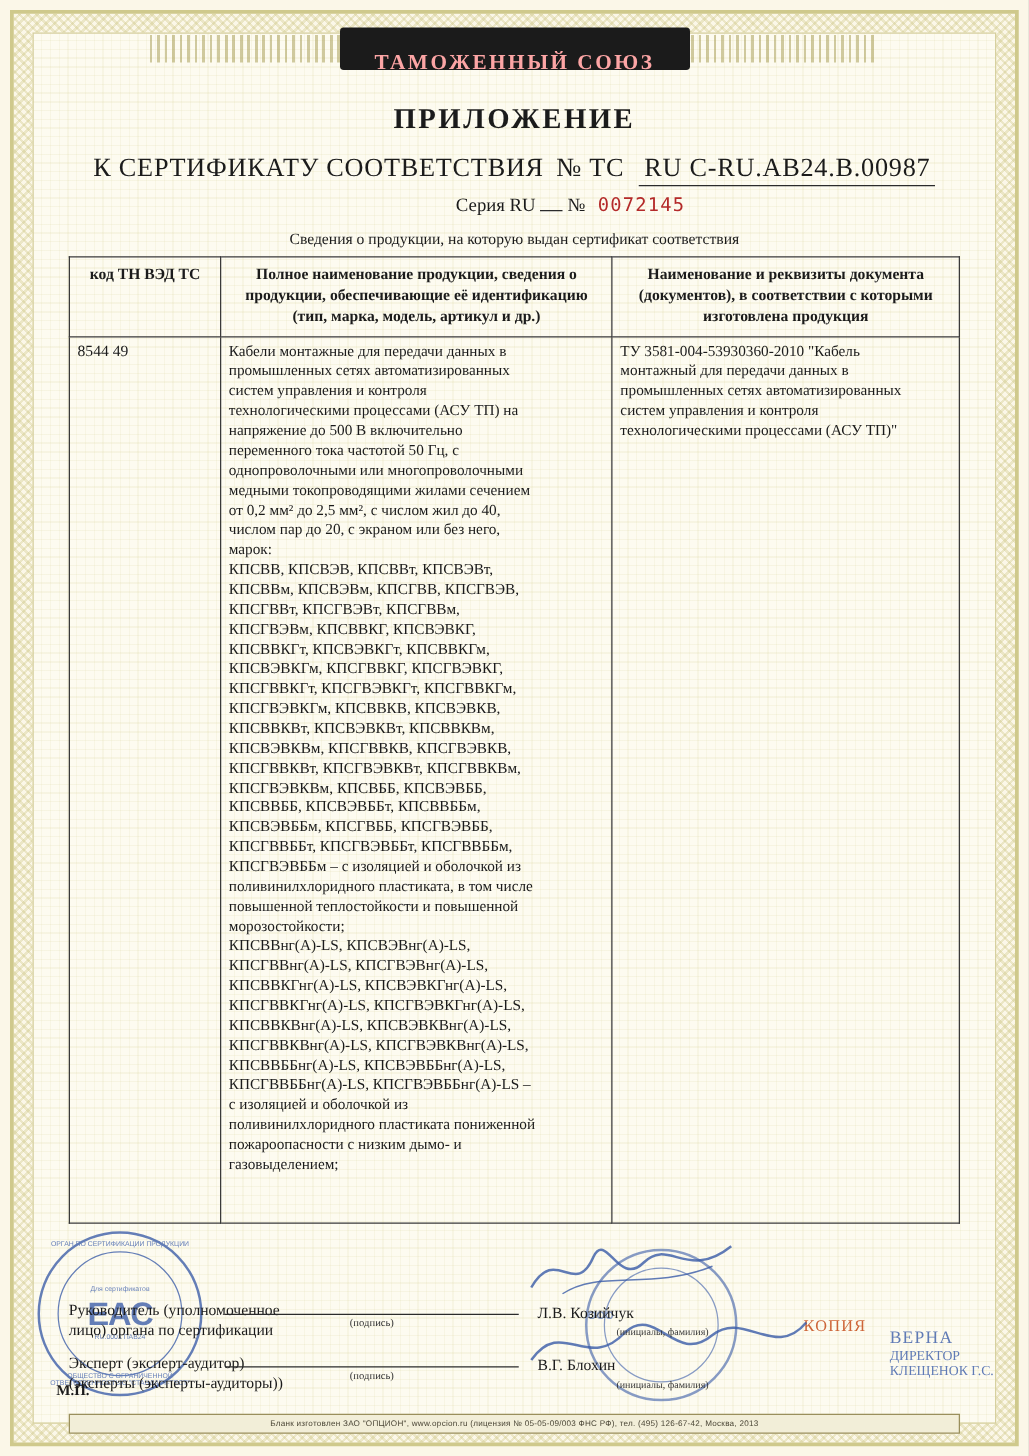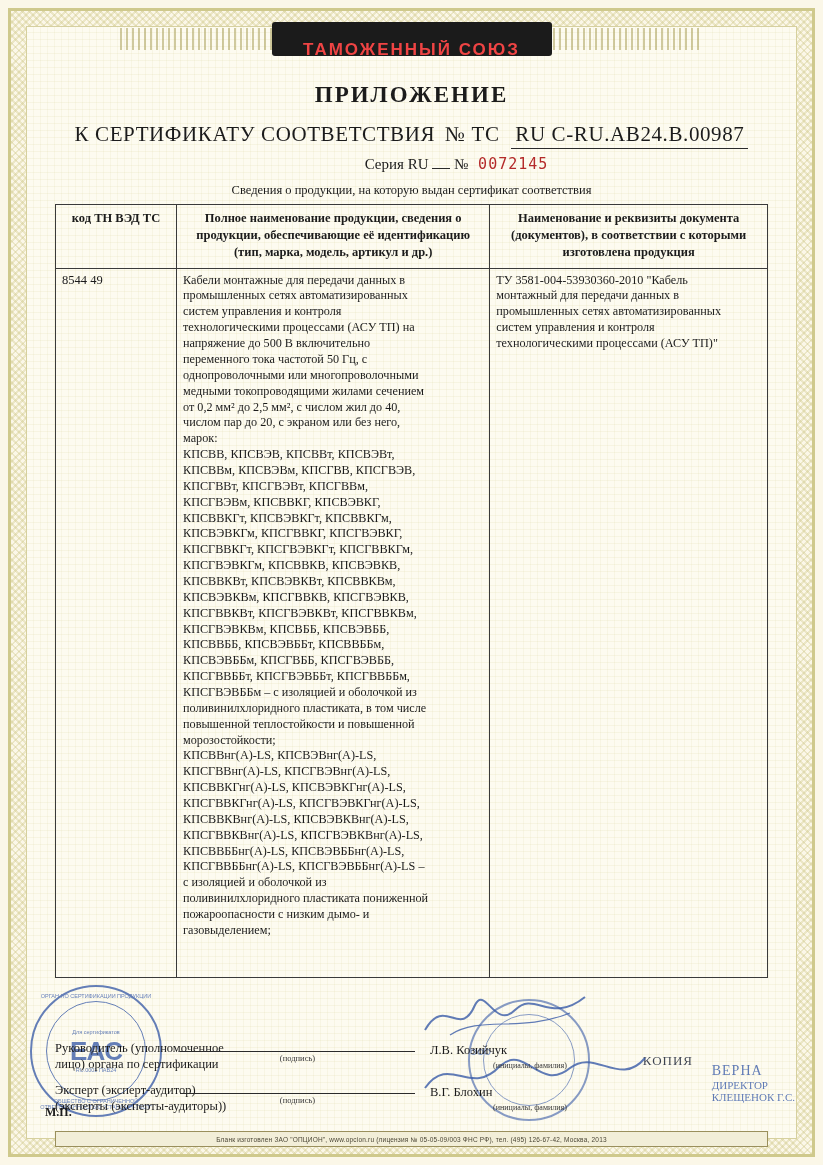--- a/index.html
+++ b/index.html
@@ -48,22 +48,22 @@
     top: 22px;
     width: 280px;
     height: 34px;
     background: #1b1b1b;
     border-radius: 3px;
     display: flex;
     align-items: center;
     justify-content: center;
   }
   .banner-text {
-    color: #ef4444;
-    font-family: Liberation Sans, sans-serif;
+    color: #fca5a5;
+    font-family: Liberation Serif, serif;
     font-weight: bold;
     font-size: 17px;
     letter-spacing: 2px;
     margin-top: 21px;
   }
   .banner-orn {
     position: absolute;
     top: 28px;
     height: 22px;
     width: 180px;
@@ -292,21 +292,21 @@
     opacity: 0.8;
     font-family: "Liberation Serif", serif;
   }
   .stamp-rect .l1 { font-size: 14px; letter-spacing: 1px; }
   .stamp-rect .l2 { font-size: 11px; }
   .stamp-rect .l3 { font-size: 11px; }
   .copy-verna {
     position: absolute;
     right: 130px;
     bottom: 96px;
-    color: #0f172a;
+    color: #c2410c;
     font-size: 13px;
     opacity: 0.8;
     letter-spacing: 1px;
   }
 
   
   .sign-svg { position: absolute; opacity: 0.8; }
 
   .bottom-strip {
     position: absolute;

